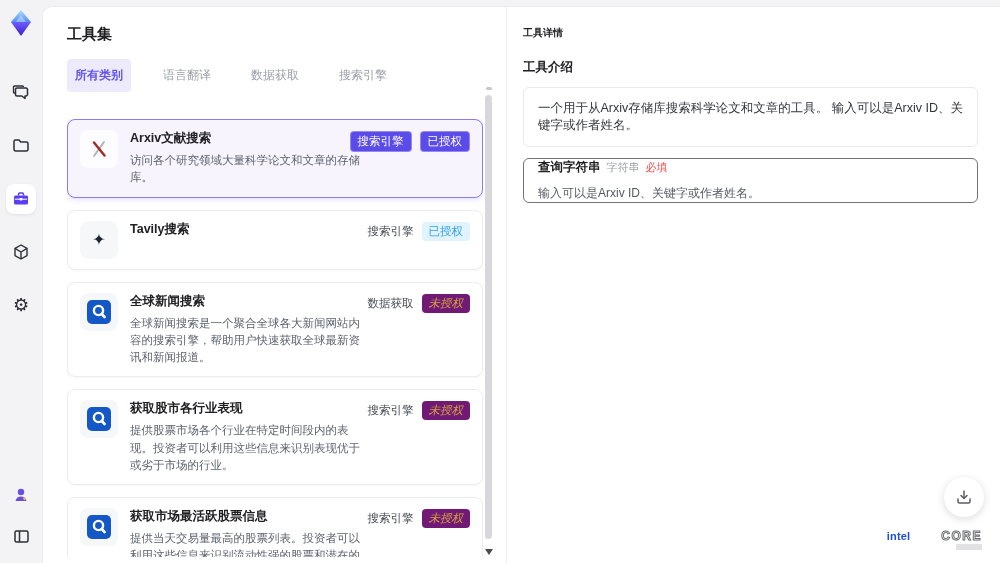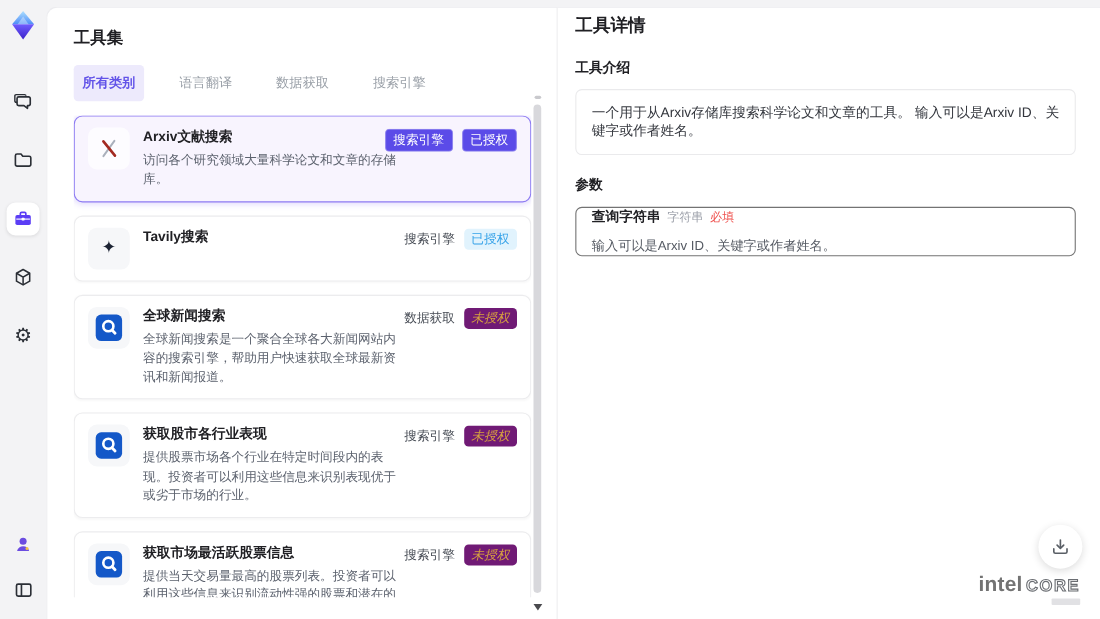--- a/index.html
+++ b/index.html
@@ -19,21 +19,21 @@
   .sidebar-bottom{margin-top:auto;margin-bottom:12px;display:flex;flex-direction:column;align-items:center;gap:11px;}
   .gear-glyph{font-size:18px;line-height:1;color:#2b2f36;}
   
   .main{position:absolute;left:42px;right:0;top:6px;bottom:0;background:#fff;border-top:1px solid #ececef;border-left:1px solid #ececef;border-top-left-radius:10px;}
   
   .list-pane{position:absolute;left:24px;top:0;width:416px;bottom:0;}
   .page-title{margin-top:18px;font-size:15px;font-weight:700;}
   .tabs{margin-top:15px;display:flex;align-items:center;gap:24px;}
   .tab{border:none;background:transparent;font-size:12px;color:#9aa0a8;cursor:pointer;padding:8px 8px;border-radius:4px;font-family:inherit;}
   .tab.active{background:#edeafc;color:#6253e8;font-weight:700;}
-  .cards{margin-top:13px;display:flex;flex-direction:column;gap:12px;overflow:hidden;height:438px;}
+  .cards{margin-top:27px;display:flex;flex-direction:column;gap:12px;overflow:hidden;height:438px;}
   .card{position:relative;flex:none;display:flex;gap:12px;padding:10px 12px;background:#fff;border:1px solid #ececee;border-radius:8px;cursor:pointer;box-shadow:0 1px 2px rgba(0,0,0,.03);}
   .card.selected{border-color:#8d7bf2;background:#f8f4fe;box-shadow:0 1px 6px rgba(108,76,240,.22);}
   .icon-box{flex:none;width:38px;height:38px;border-radius:8px;background:#f6f7f9;display:flex;align-items:center;justify-content:center;}
   .card.selected .icon-box{background:#fdfcff;}
   .texts{width:232px;}
   .card-title{font-size:12.5px;font-weight:700;color:#202024;}
   .card-desc{margin-top:5px;font-size:11.5px;line-height:1.5;color:#5c626e;}
   .tags{position:absolute;top:11px;right:12px;display:flex;align-items:center;gap:8px;}
   .tag-text{font-size:11.5px;color:#474c55;}
   .chip{font-size:11.5px;padding:2px 7px;border-radius:4px;white-space:nowrap;}
@@ -44,35 +44,35 @@
   .card[data-icon="arxiv"] .ic-arxiv{display:block;}
   .card[data-icon="tavily"] .ic-tavily{display:block;font-size:16px;color:#1c2333;line-height:1;}
   .card[data-icon="blue-search"] .ic-blue-search{display:block;}
   
   .scrollbar{position:absolute;left:442px;top:80px;bottom:8px;width:8px;}
   .scroll-up{position:absolute;top:0;left:1px;width:6px;height:3px;background:#c9c9cd;border-radius:2px;}
   .scroll-thumb{position:absolute;top:8px;bottom:16px;left:0;width:7px;background:#d8d8dc;border-radius:4px;}
   .scroll-down{position:absolute;bottom:0;left:0;width:0;height:0;border-left:4px solid transparent;border-right:4px solid transparent;border-top:6px solid #4a4a4e;}
   
   .details{position:absolute;left:463px;top:0;right:0;bottom:0;border-left:1px solid #eeeeef;padding:0 22px 0 16px;}
-  .details-title{margin-top:6px;font-size:16px;font-weight:700;}
+  .details-title{margin-top:19px;font-size:10px;font-weight:700;}
   .section-h{margin-top:19px;font-size:12.5px;font-weight:700;}
   .intro-box{margin-top:11px;border:1px solid #eaeaec;border-radius:6px;padding:12px 14px;font-size:12.5px;color:#33363d;background:#fff;}
   .param-box{margin-top:11px;border:1px solid #737373;border-radius:6px;padding:0 14px;background:#fff;}
   .param-row{font-size:0;}
   .param-name{font-size:12.5px;font-weight:700;color:#202024;}
   .param-type{font-size:11px;color:#9a9ea8;margin-left:6px;}
   .param-req{font-size:11px;color:#ef5350;margin-left:6px;}
   .param-desc{margin-top:9px;font-size:12px;color:#555a63;}
   
   .fab{position:absolute;right:16px;bottom:46px;width:40px;height:40px;border:none;border-radius:50%;background:#fff;box-shadow:0 2px 8px rgba(0,0,0,.14);display:flex;align-items:center;justify-content:center;cursor:pointer;}
   .brand{position:absolute;right:18px;bottom:13px;display:flex;flex-direction:column;align-items:flex-end;}
   .brand-line{display:flex;align-items:baseline;gap:3px;}
-  .brand-intel{font-size:19px;font-weight:700;color:#737373;letter-spacing:.2px;}
-  .brand-core{font-size:15px;font-weight:700;letter-spacing:1.5px;color:transparent;-webkit-text-stroke:1px #6a6d72;text-transform:uppercase;}
+  .brand-intel{font-size:11px;font-weight:700;color:#1d4ed8;letter-spacing:.2px;}
+  .brand-core{font-size:12px;font-weight:700;letter-spacing:1.5px;color:transparent;-webkit-text-stroke:1px #6a6d72;text-transform:uppercase;margin-left:28px;}
   .brand-sub{margin-top:1px;width:26px;height:6px;background:#d9dadd;border-radius:1px;opacity:.8;}
 </style>
 </head>
 <body>
 
 <aside class="sidebar">
   <div class="logo">
     <svg width="28" height="28" viewBox="0 0 28 28">
       <defs>
         <linearGradient id="gemTop" x1="0" y1="0" x2="0" y2="1">
@@ -249,21 +249,20 @@
   <div class="scrollbar">
     <div class="scroll-up"></div>
     <div class="scroll-thumb"></div>
     <div class="scroll-down"></div>
   </div>
 
   <section class="details">
     <h2 class="details-title">工具详情</h2>
     <h3 class="section-h">工具介绍</h3>
     <div class="intro-box">一个用于从Arxiv存储库搜索科学论文和文章的工具。 输入可以是Arxiv ID、关键字或作者姓名。</div>
-    <h3 class="section-h">参数</h3>
     <div id="params-list">
   <div class="param-box">
     <div class="param-row">
       <span class="param-name">查询字符串</span><span class="param-type">字符串</span><span class="param-req">必填</span>
     </div>
     <div class="param-desc">输入可以是Arxiv ID、关键字或作者姓名。</div>
   </div>
 </div>
   </section>
 

